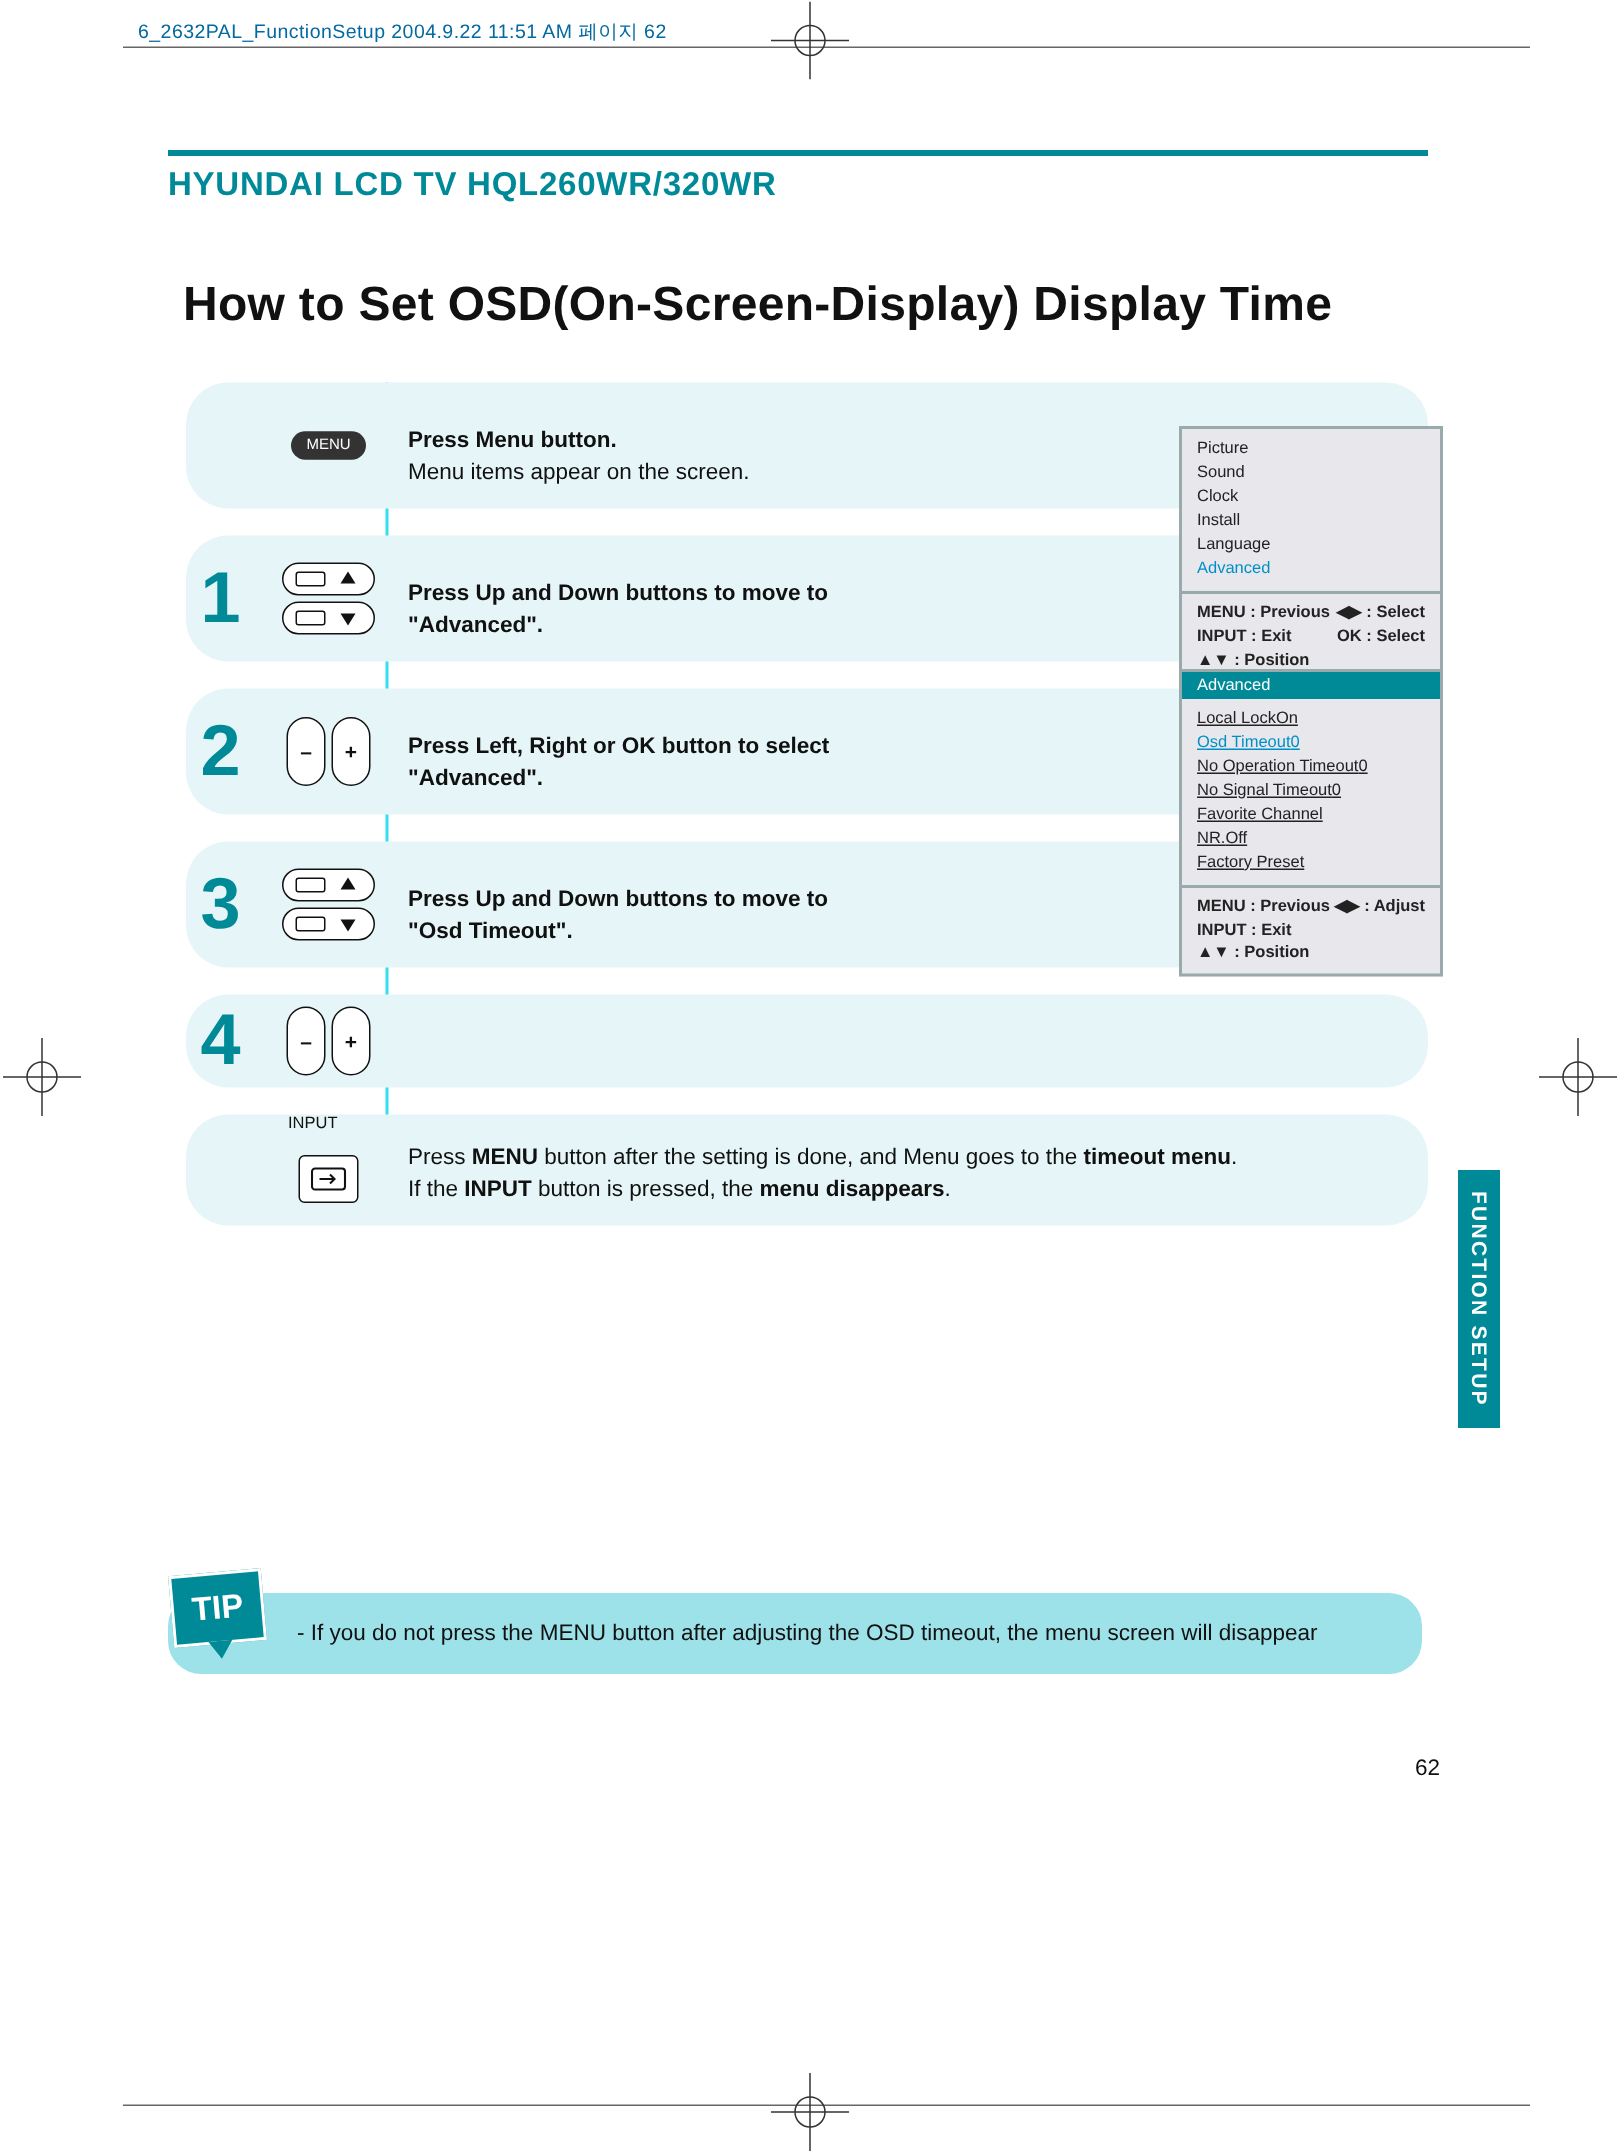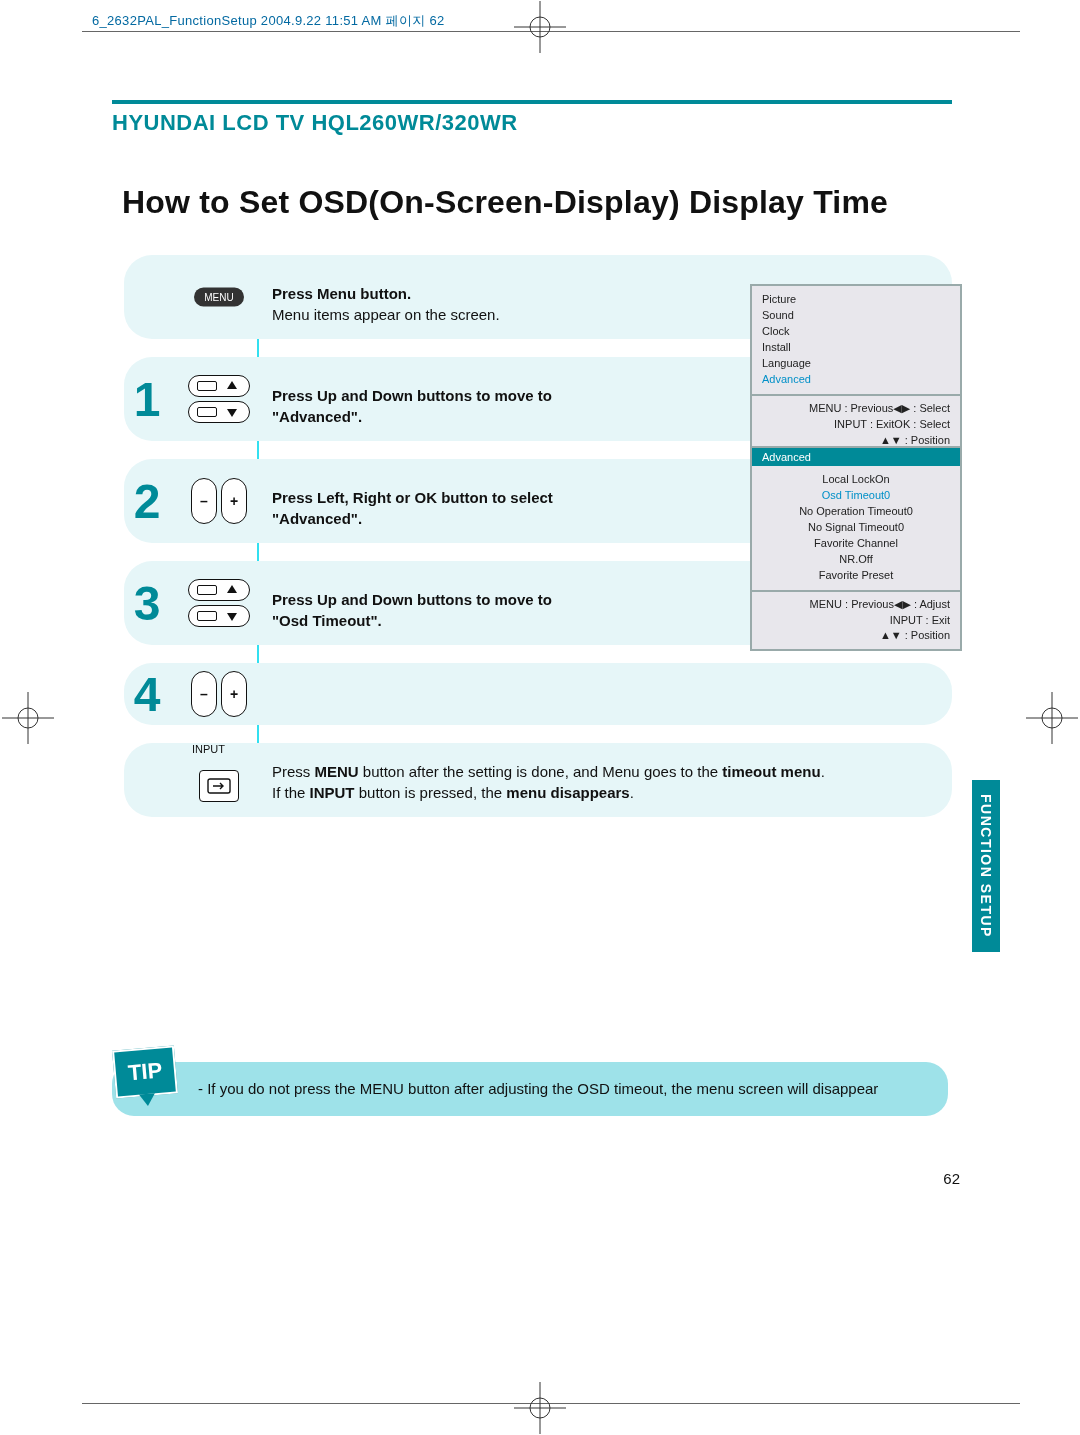--- a/index.html
+++ b/index.html
@@ -68,32 +68,32 @@
   .vline {
     position:absolute; left:133px; top:0; bottom:0; width:2px; background:#33e0f0;
   }
   .vline::after{
     content:""; position:absolute; left:-6px; bottom:-3px;
     border-left:7px solid transparent; border-right:7px solid transparent; border-top:12px solid #33e0f0;
   }
 
   .osd {
     position:absolute; right:0;
-    width:212px;
+    width:176px;
     font-size:11px;
     border:2px solid #9aa;
     background:#e8e7ec;
     color:#222;
   }
   .osd .top { padding:6px 10px; line-height:1.45; }
   .osd .top .sel { color:#0090c8; }
   .osd .bot { border-top:2px solid #9aa; padding:5px 10px; line-height:1.45; }
-  .osd .bot .r { display:flex; justify-content:flex-end; }
+  .osd .bot .r { display:flex; justify-content:space-between;font-weight:bold; }
   .osd-hdr { background:#008a98; color:#fff; padding:3px 10px; font-size:11px; }
-  .osd2 .top .r { display:flex; justify-content:center; }
+  .osd2 .top .r { display:flex; justify-content:flex-start;text-decoration:underline; }
   .osd2 .top .sel { color:#0090c8; }
 
   .side-tab {
     position:absolute; right:80px; top:780px;
     background:#008a98; color:#fff; font-weight:700;
     writing-mode:vertical-rl; text-orientation:mixed;
     padding:14px 6px; letter-spacing:1.5px; font-size:14px;
   }
 
   .tip-box {
@@ -288,21 +288,21 @@
       </div>
     <div class="r">
         <span>Favorite Channel</span>
         <span></span>
       </div>
     <div class="r">
         <span>NR.</span>
         <span>Off</span>
       </div>
     <div class="r">
-        <span>Favorite Preset</span>
+        <span>Factory Preset</span>
         <span></span>
       </div>
   </div>
   <div class="bot arrows">
     <div class="r">
         <span>MENU : Previous</span>
         <span>◀▶ : Adjust</span>
       </div>
     <div class="r">
         <span>INPUT : Exit</span>

